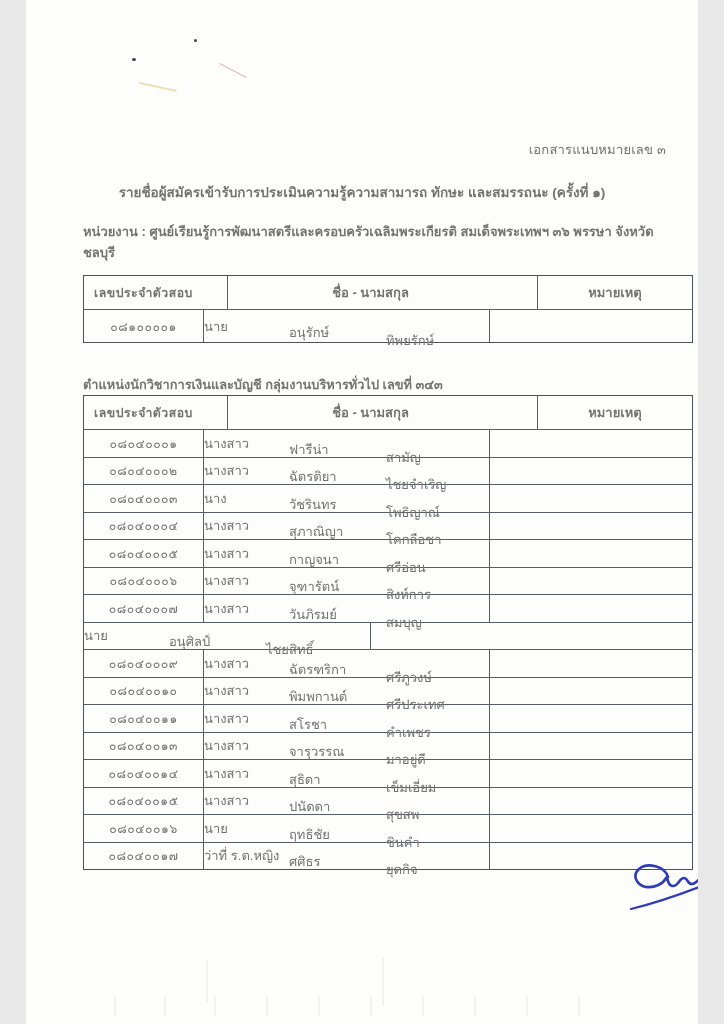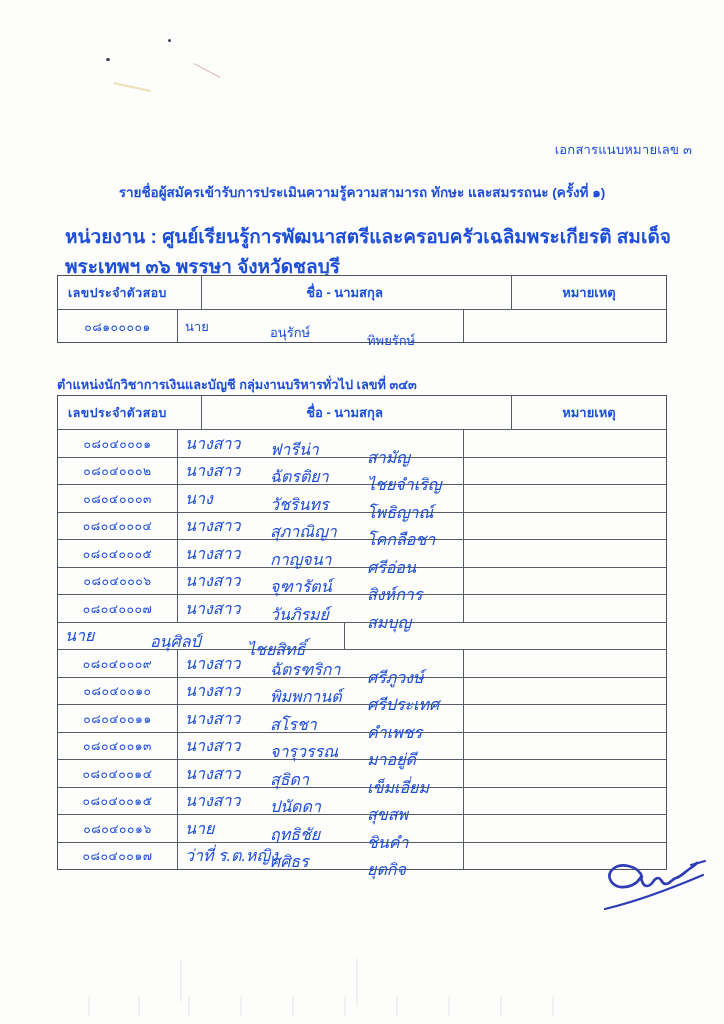--- a/index.html
+++ b/index.html
@@ -1,45 +1,45 @@
 <!DOCTYPE html>
 <html><head>
 <meta charset="utf-8">
 <style>
   * { margin:0; padding:0; box-sizing:border-box; }
   html,body { background:#e8e8e8; }
   .page {
-    position:relative; width:724px; height:1024px; margin:0 auto;
+    position:relative; width:672px; height:1024px; margin:0 auto;
     background:#fdfdfc; overflow:hidden;
     font-family:"Liberation Sans", sans-serif;
-    color:#1d4ed8;
+    color:#737373;
   }
   .attach-label { position:absolute; top:139px; right:32px; font-size:13px; letter-spacing:.2px; }
   .doc-title { position:absolute; top:181px; left:0; right:0; text-align:center; font-weight:bold; font-size:13.5px; }
-  .agency-line { position:absolute; top:221px; left:65px; right:40px; font-weight:bold; font-size:19px; }
+  .agency-line { position:absolute; top:221px; left:57px; right:40px; font-weight:bold; font-size:13px; }
   .tbl-caption { position:absolute; left:57px; font-weight:bold; font-size:12.8px; }
   .cap-1 { top:252px; }
   .cap-2 { top:374px; }
 
   .tbl { position:absolute; left:57px; width:610px; border:1.6px solid #4c525c; background:#fdfdfc; }
   .tbl-1 { top:275px; }
   .tbl-2 { top:395px; }
   .tr { display:flex; border-top:1.2px solid #575d67; }
   .tr:first-child { border-top:none; }
   .td { display:flex; align-items:center; border-left:1.2px solid #575d67; white-space:nowrap; }
   .td:first-child { border-left:none; }
   .c-id   { width:119px; justify-content:center; font-size:12.3px; letter-spacing:.5px; }
-  .c-name { width:286px; padding-left:7px; font-size:13px; }
+  .c-name { width:286px; font-size:13px; }
   .c-note { flex:1; justify-content:center; }
   .hdr { font-weight:bold; font-size:13px;gap:24px; }
   .hdr .td { justify-content:center; padding-left:0; }
   .tbl-1 .tr { height:33px; }
   .tbl-2 .hdr { height:33px; }
   .tbl-2 .row { height:27.5px; }
-  .tbl-2 .row .c-name { font-size:16px;font-style:italic; }
+  .tbl-2 .row .c-name { font-size:13px; }
   .nt { width:85px; }
   .nf { width:97px;margin-top:12px; }
   .nl { flex:1;margin-top:28px; }
 
   .stray-dot { position:absolute; top:411px; left:510px; width:3px; height:3px; border-radius:50%; background:#6a707c; opacity:.7; }
 
   .signature { position:absolute; top:858px; left:598px; width:110px; height:58px; }
 
   
   .speck { position:absolute; border-radius:50%; background:#3a3f4c; }

